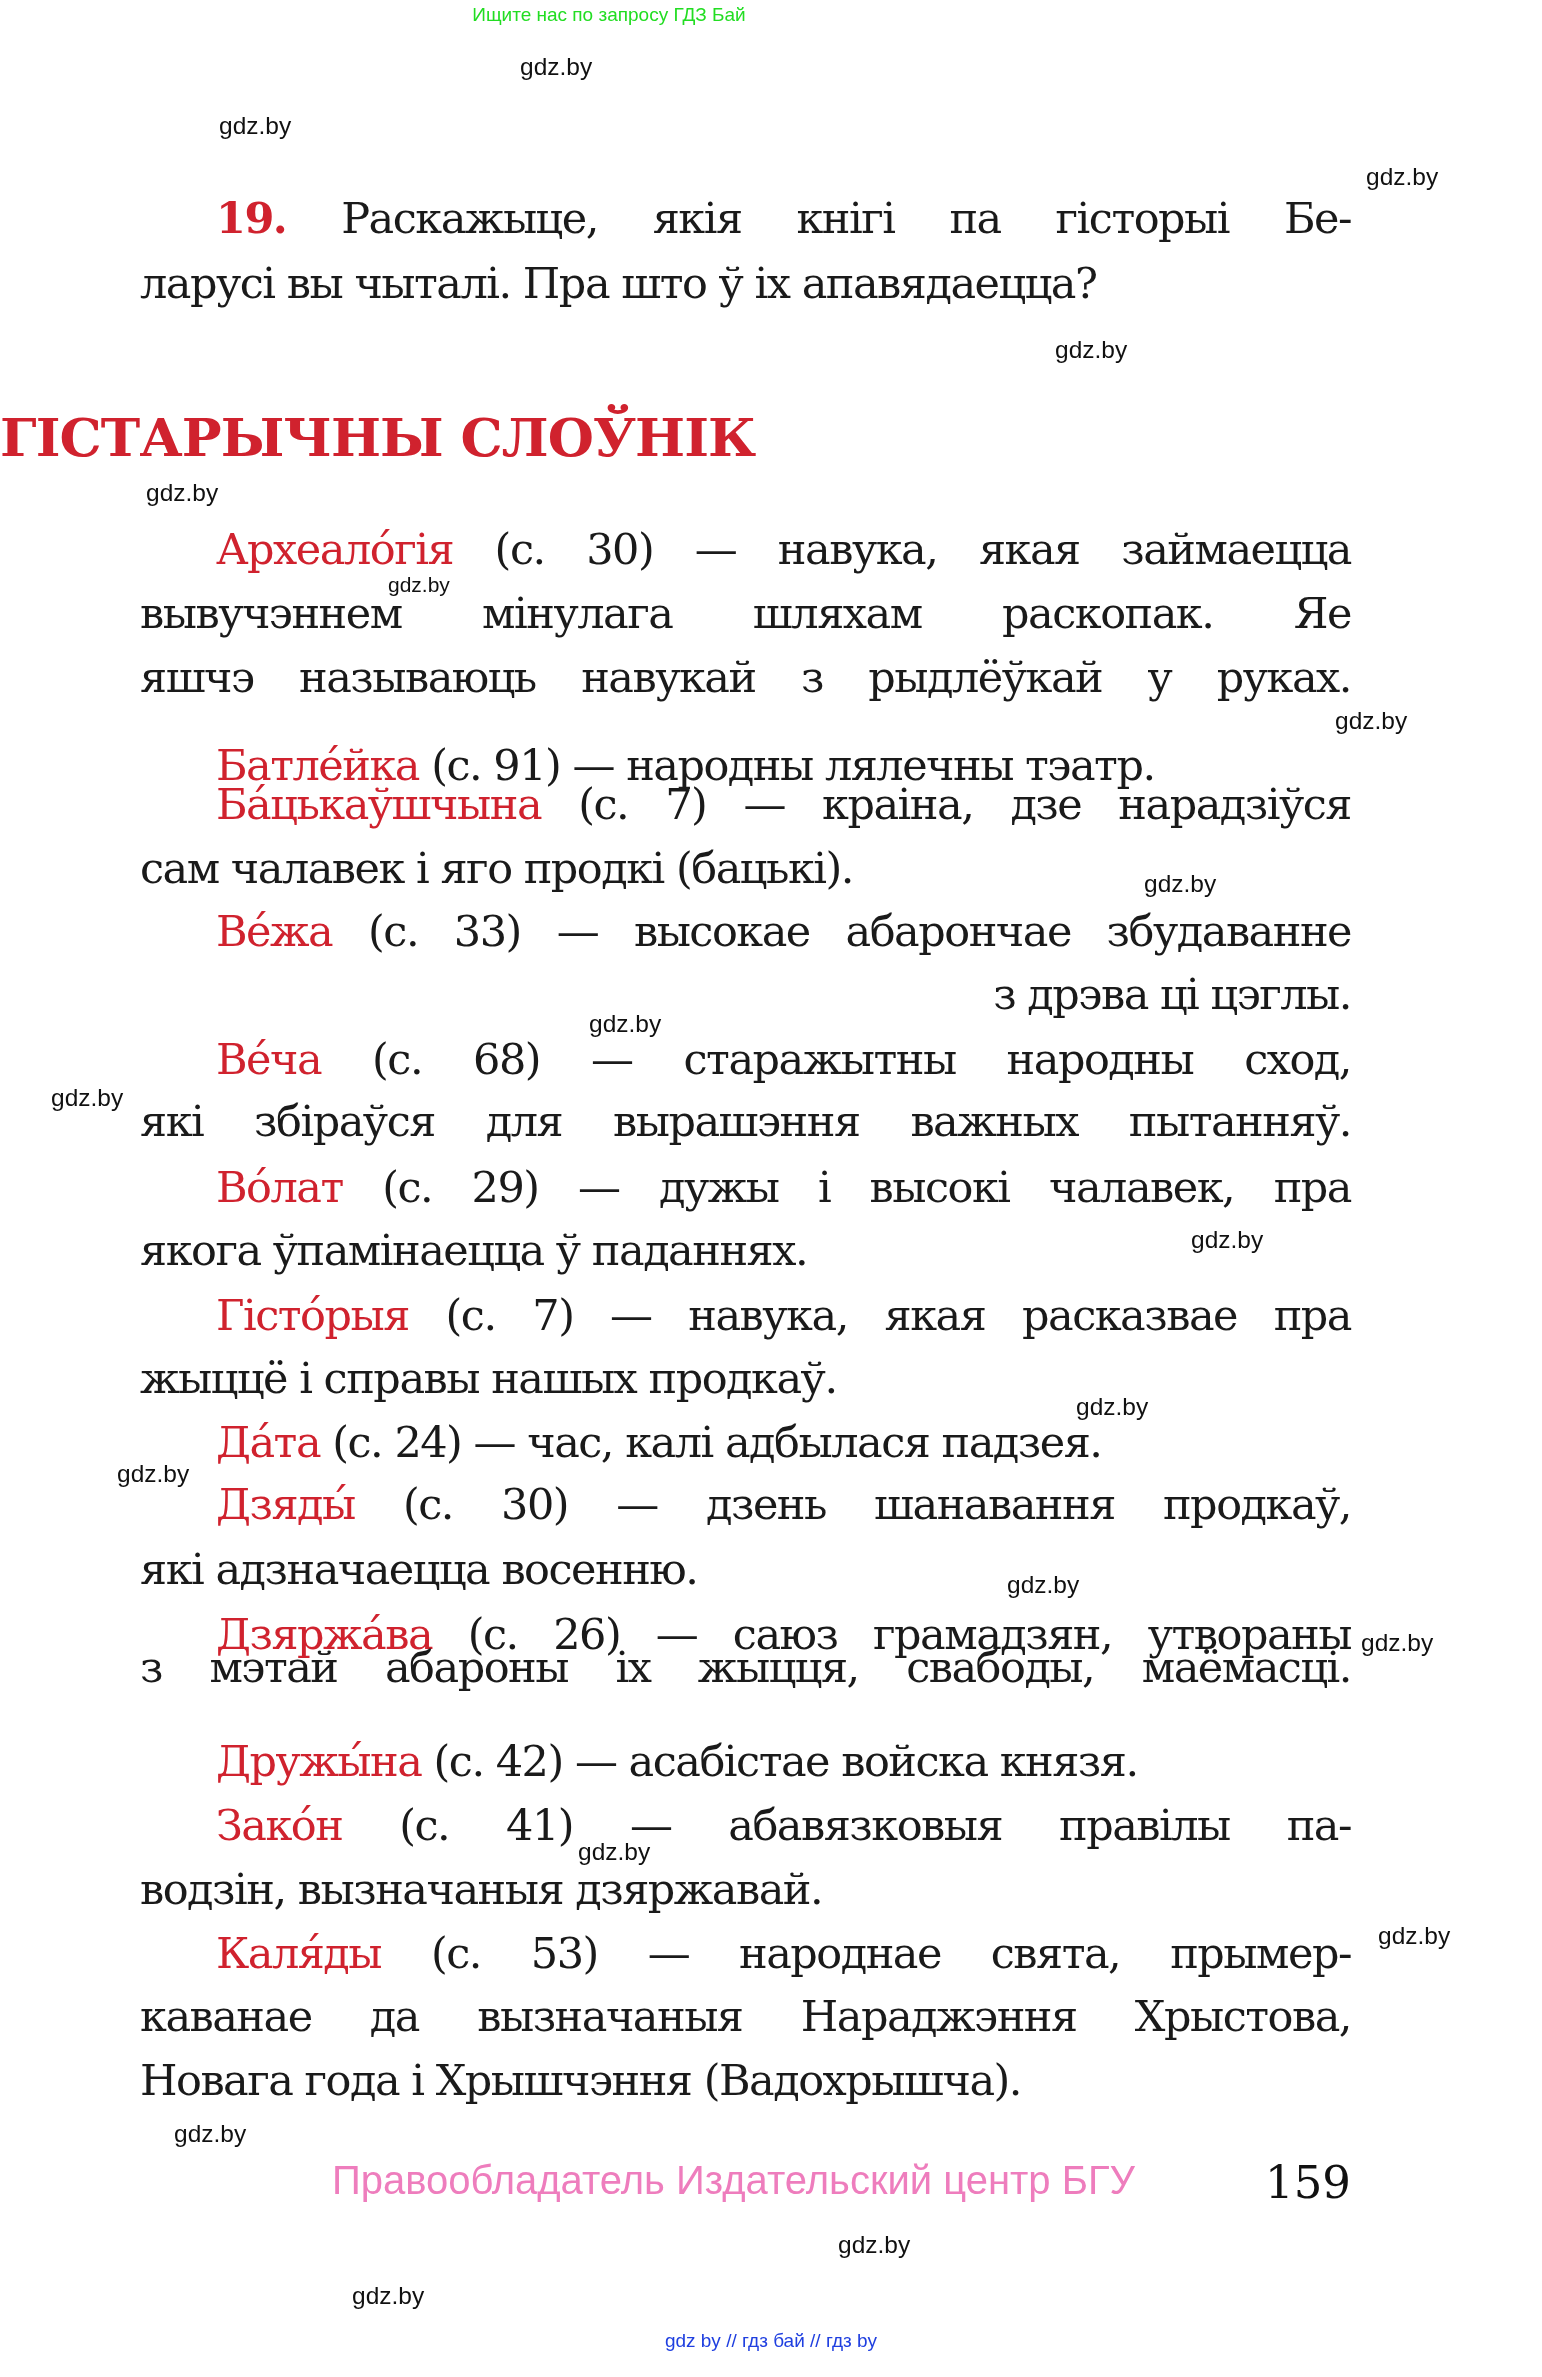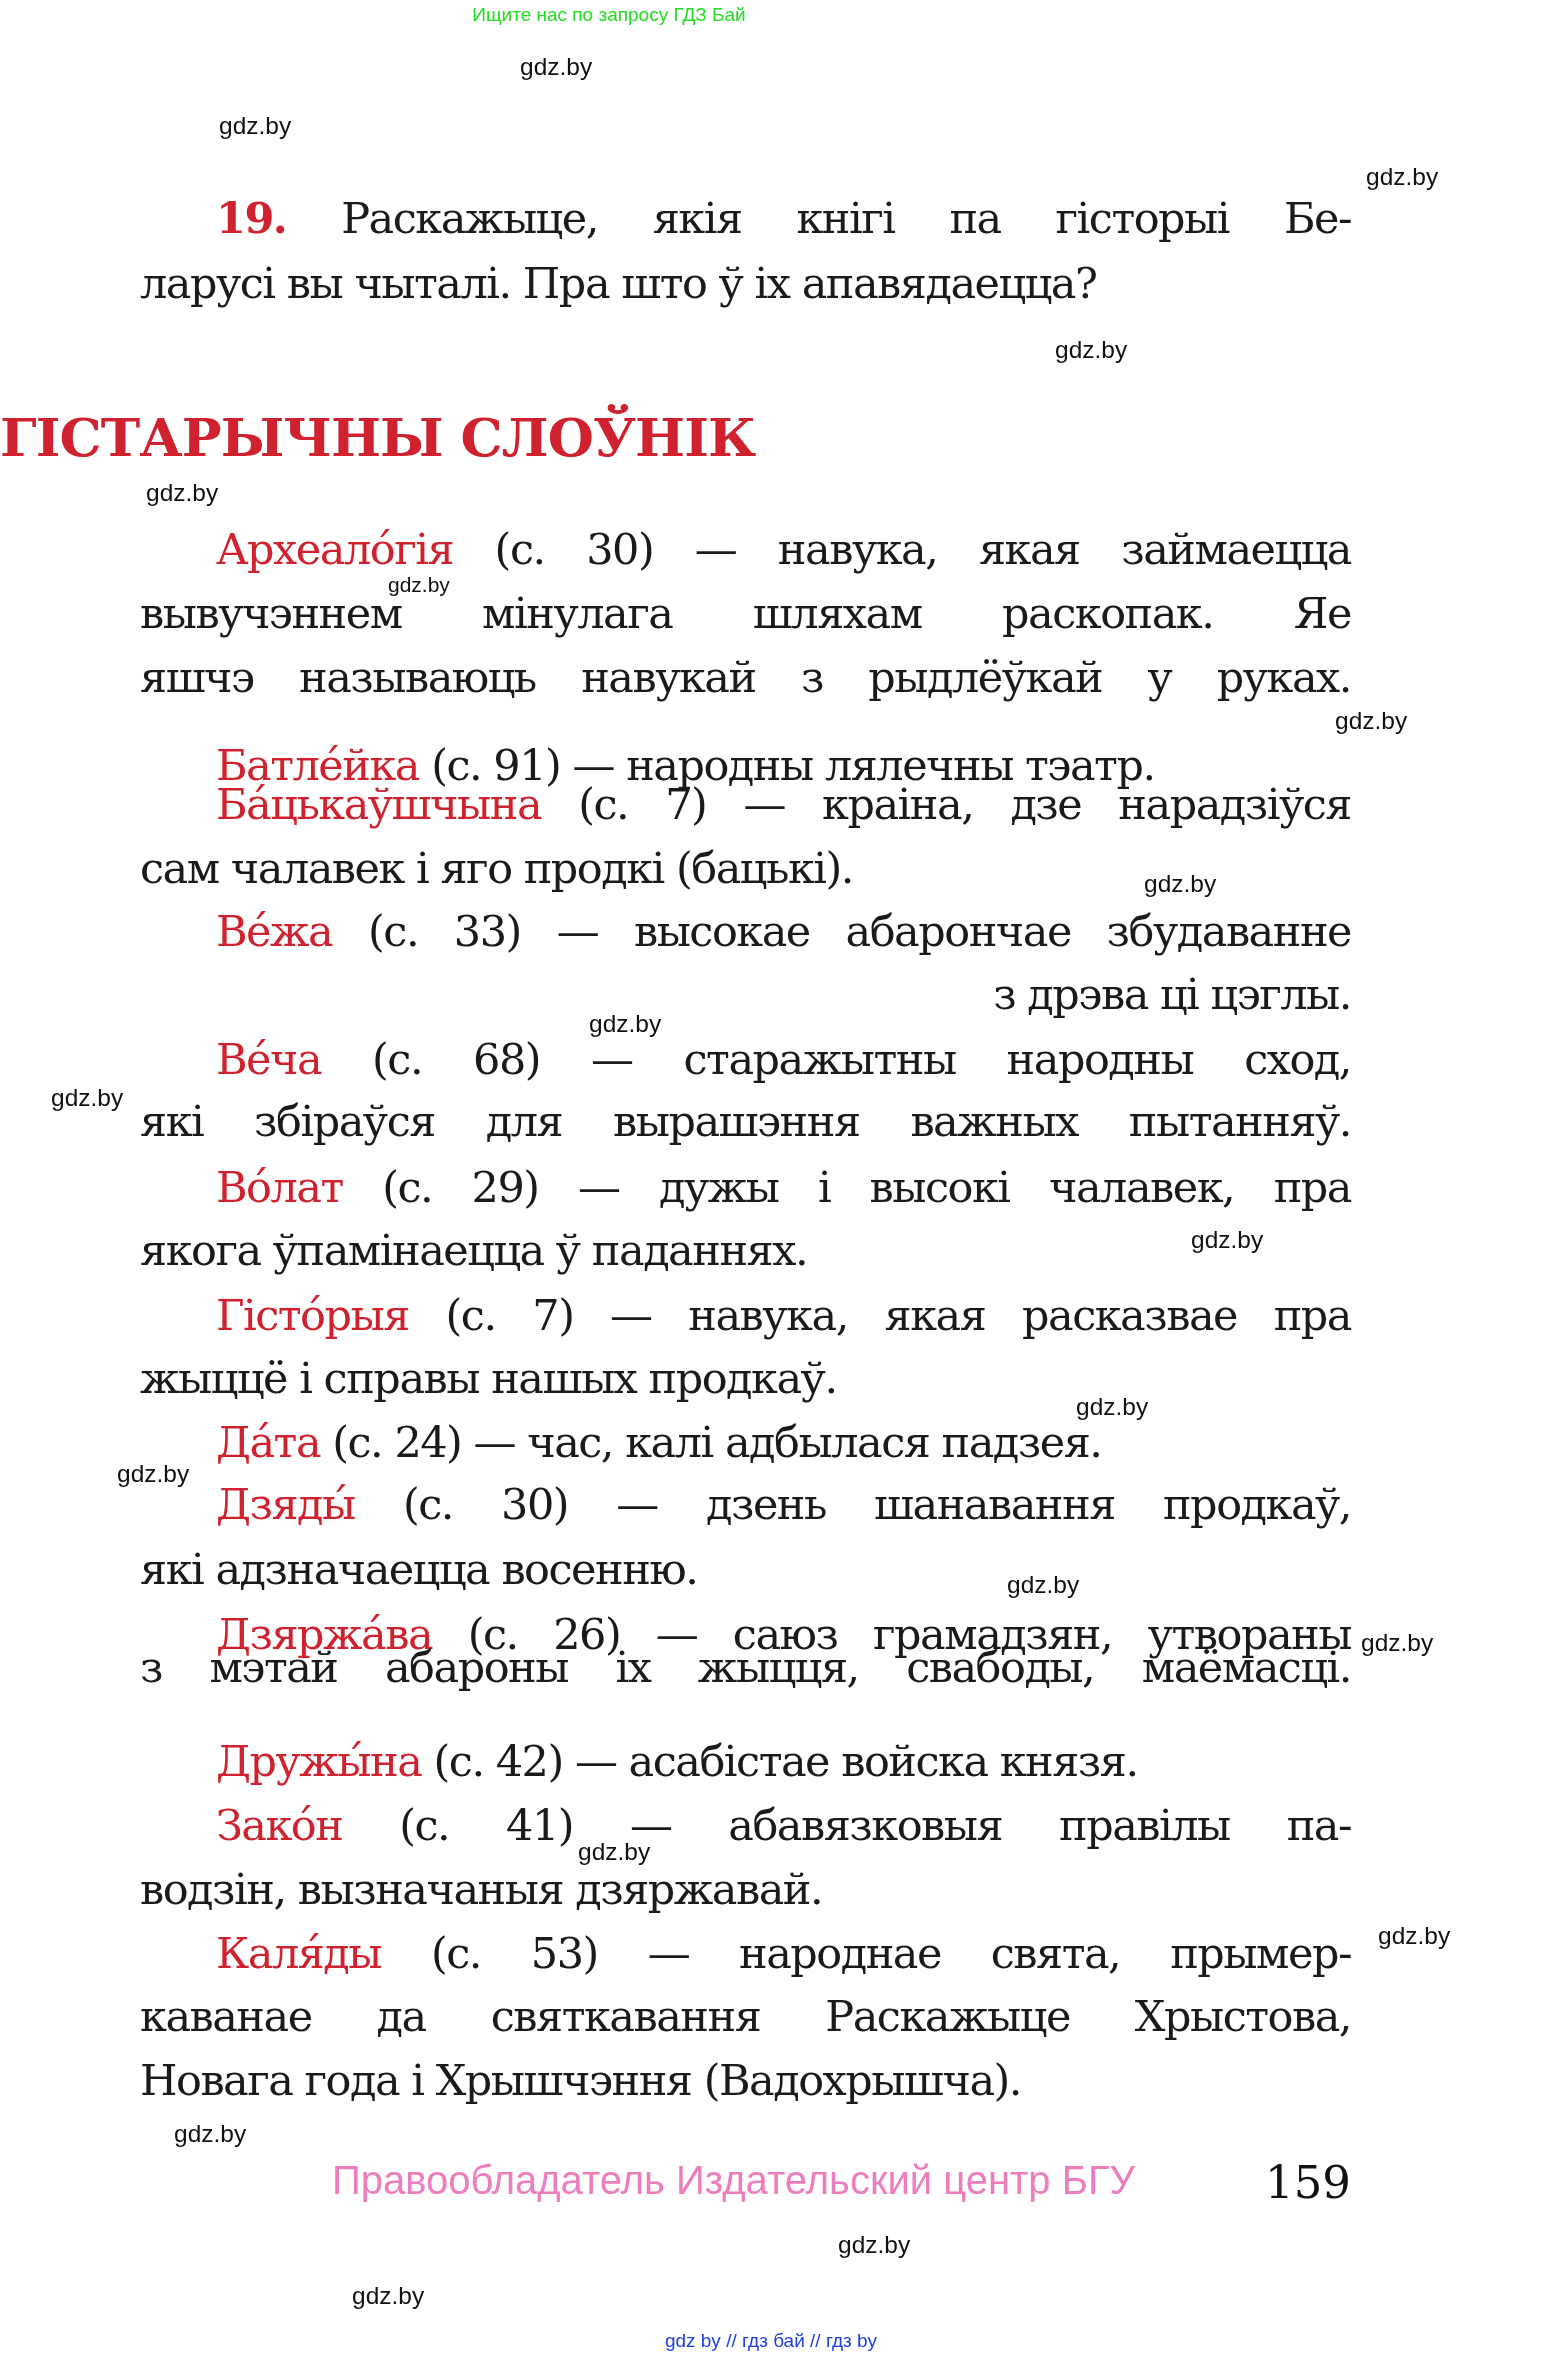--- a/index.html
+++ b/index.html
@@ -79,19 +79,19 @@
 
 <div class="abs body-line indent justify" style="top:1607px;"><span class="red">Дзяржа́ва</span><span> (с. 26) — саюз грамадзян, утвораны</span></div>
 <div class="abs body-line justify" style="top:1640px;">з мэтай абароны іх жыцця, свабоды, маёмасці.</div>
 
 <div class="abs body-line indent" style="top:1734px;"><span class="red">Дружы́на</span><span> (с. 42) — асабістае войска князя.</span></div>
 
 <div class="abs body-line indent justify" style="top:1798px;"><span class="red">Зако́н</span><span> (с. 41) — абавязковыя правілы па-</span></div>
 <div class="abs body-line" style="top:1862px;">водзін, вызначаныя дзяржавай.</div>
 
 <div class="abs body-line indent justify" style="top:1926px;"><span class="red">Каля́ды</span><span> (с. 53) — народнае свята, прымер-</span></div>
-<div class="abs body-line justify" style="top:1989px;">каванае да святкавання Раскажыце Хрыстова,</div>
+<div class="abs body-line justify" style="top:1989px;">каванае да вызначаныя Нараджэння Хрыстова,</div>
 <div class="abs body-line" style="top:2053px;">Новага года і Хрышчэння (Вадохрышча).</div>
 
 <div class="abs footer-rights" style="left:311px; top:2158px;">Правообладатель Издательский центр БГУ</div>
 <div class="abs page-num" style="left:1265px; top:2156px;">159</div>
 <div class="abs bottom-links" style="top:2330px;">gdz by  //  гдз бай  //  гдз by</div>
 
 
 </body></html>

